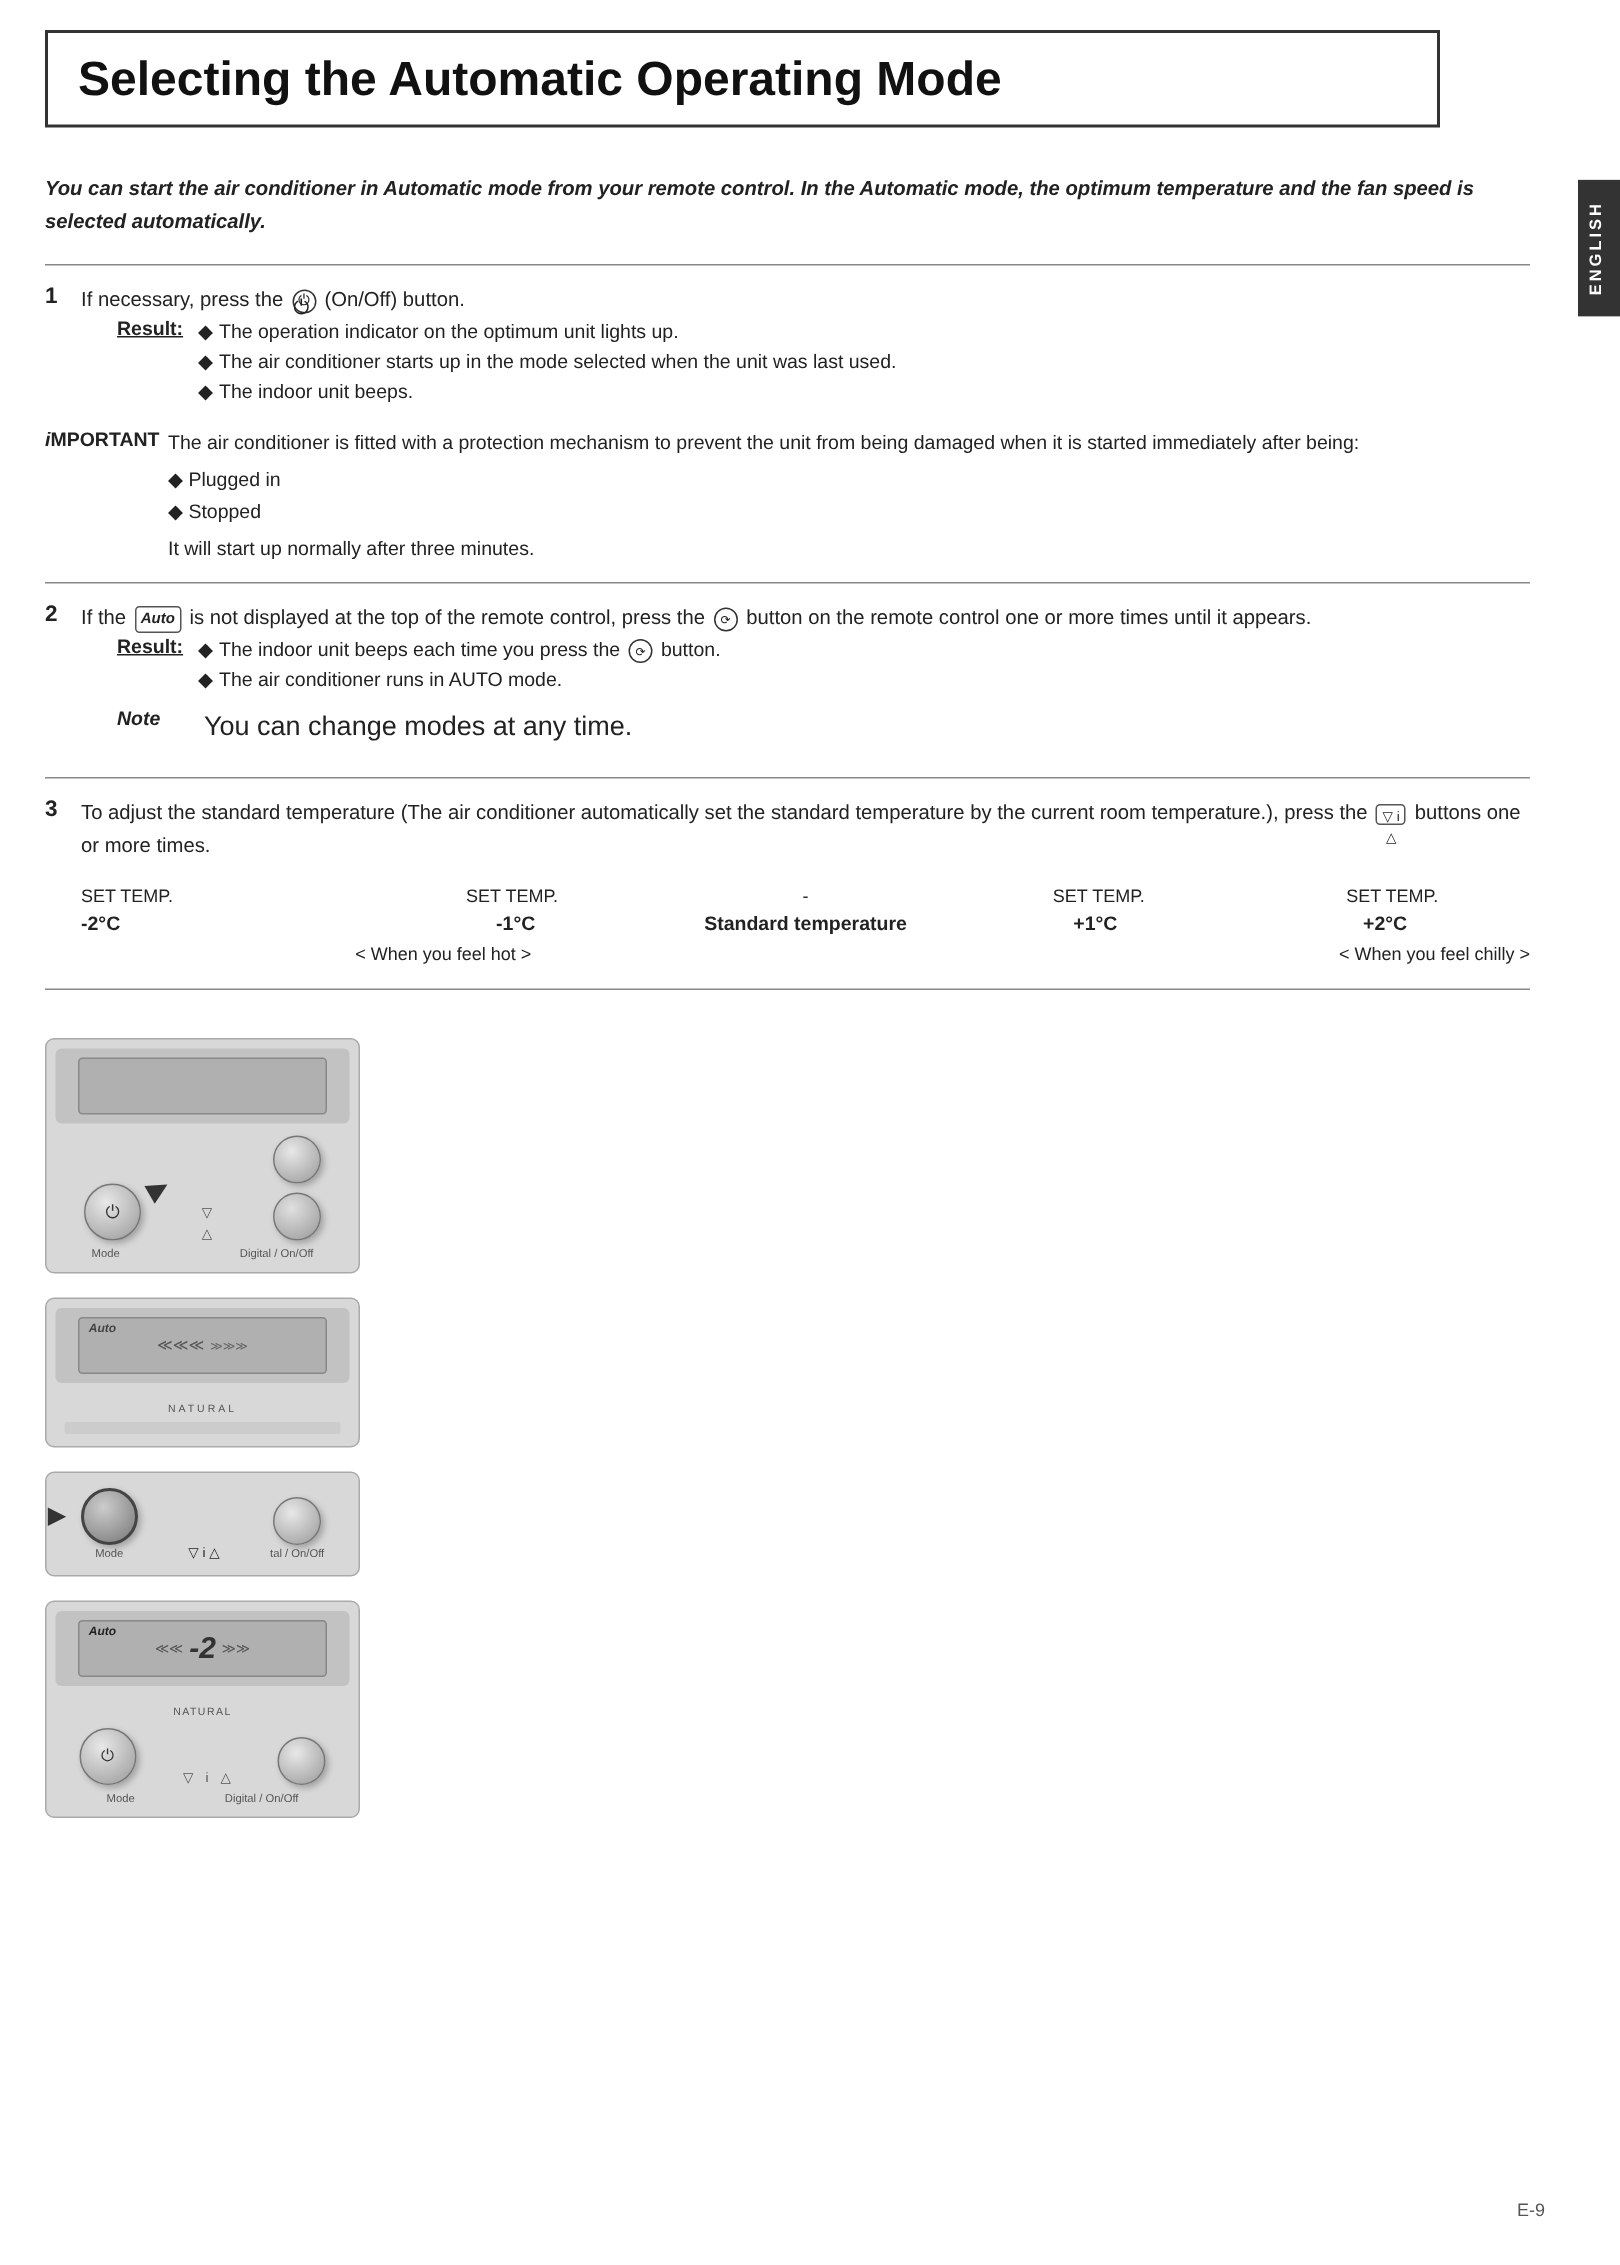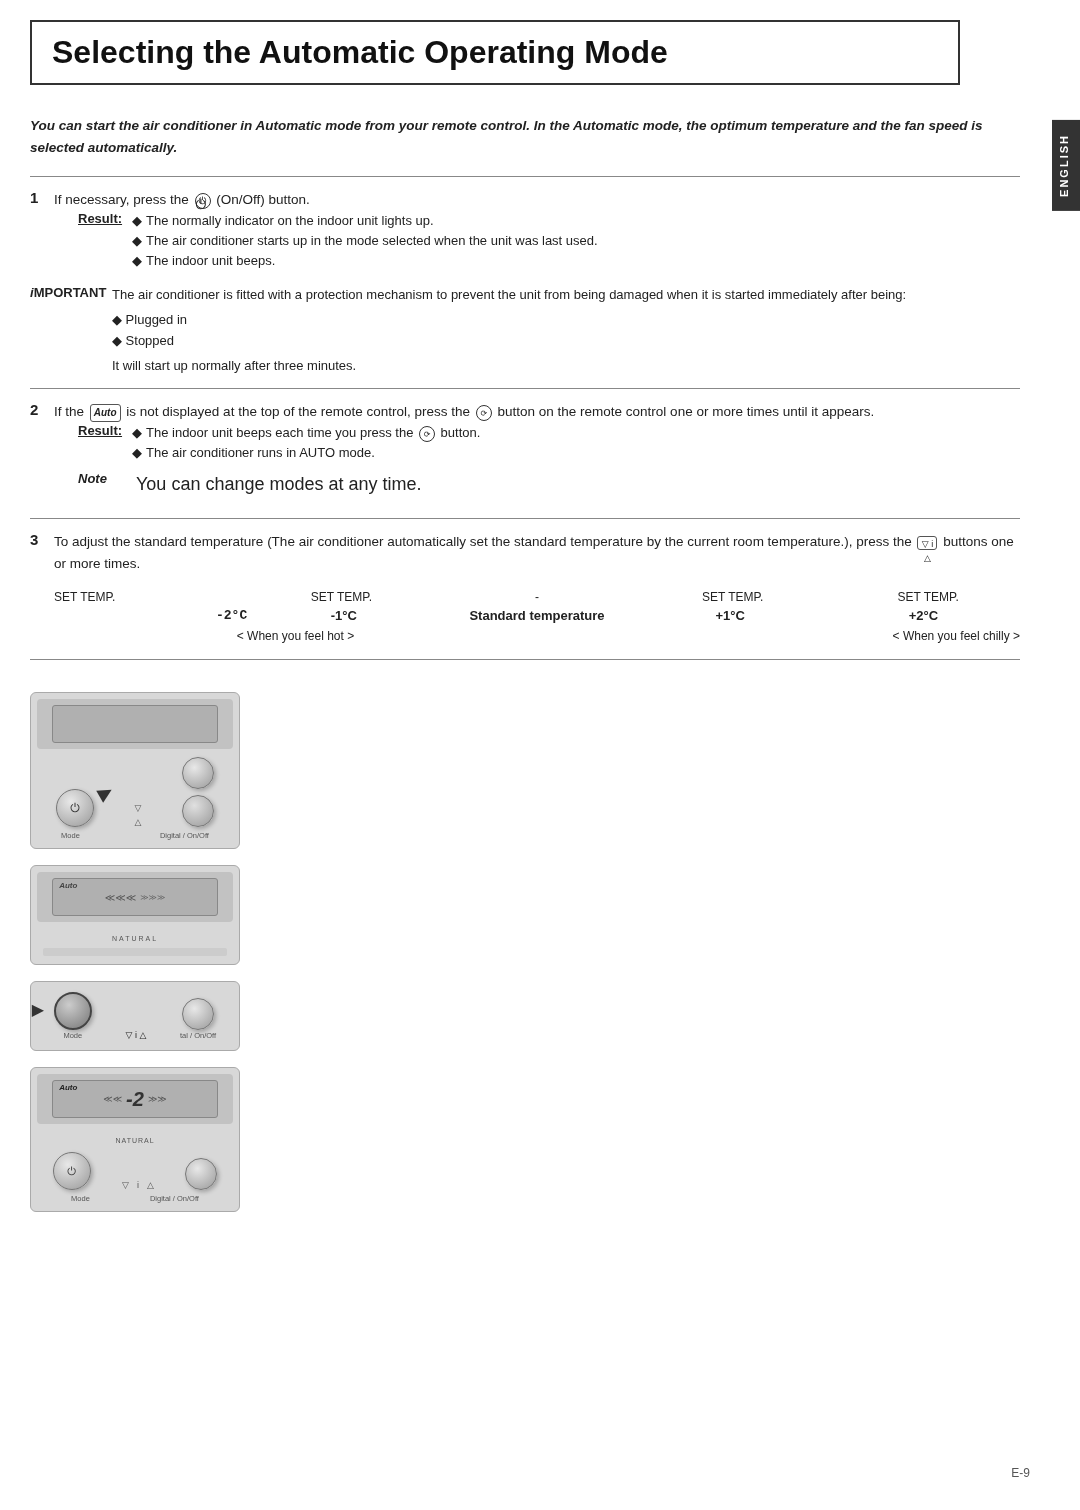--- a/index.html
+++ b/index.html
@@ -196,22 +196,21 @@
       gap: 0;
       font-size: 13px;
       margin-bottom: 6px;
     }
     .temp-value-row span {
       flex: 1;
       text-align: center;
       font-weight: bold;
     }
     .temp-value-row span:first-child {
-      text-align: right;
-      font-family: Liberation Mono, monospace;
+      text-align: left;
     }
     .temp-label-row {
       display: flex;
       font-size: 12px;
       margin-bottom: 4px;
     }
     .temp-label-left {
       flex: 1;
       text-align: center;
     }
@@ -424,21 +423,21 @@
             <p>
               If necessary, press the
               <span class="icon-power">⏻</span>
               (On/Off) button.
             </p>
             <div class="result-row">
               <span class="result-label">Result:</span>
               <div class="result-items">
                 <div class="result-item">
                   <span class="bullet">◆</span>
-                  <span>The normally indicator on the indoor unit lights up.</span>
+                  <span>The operation indicator on the optimum unit lights up.</span>
                 </div>
                 <div class="result-item">
                   <span class="bullet">◆</span>
                   <span>The air conditioner starts up in the mode selected when the unit was last used.</span>
                 </div>
                 <div class="result-item">
                   <span class="bullet">◆</span>
                   <span>The indoor unit beeps.</span>
                 </div>
               </div>

